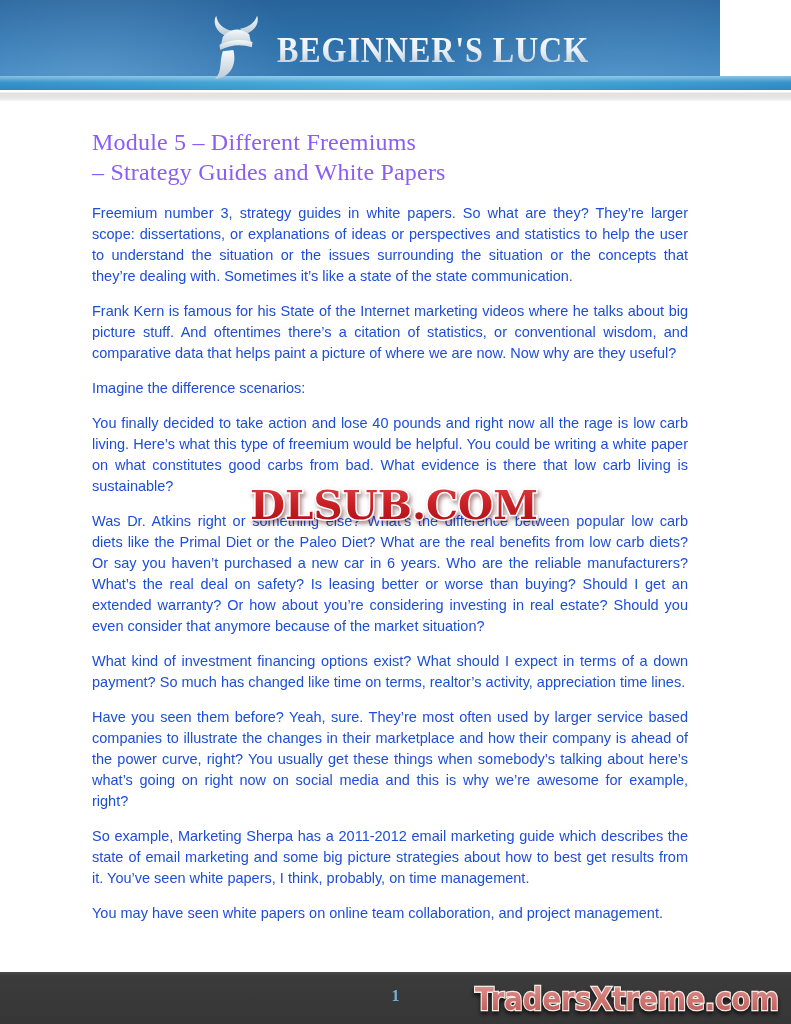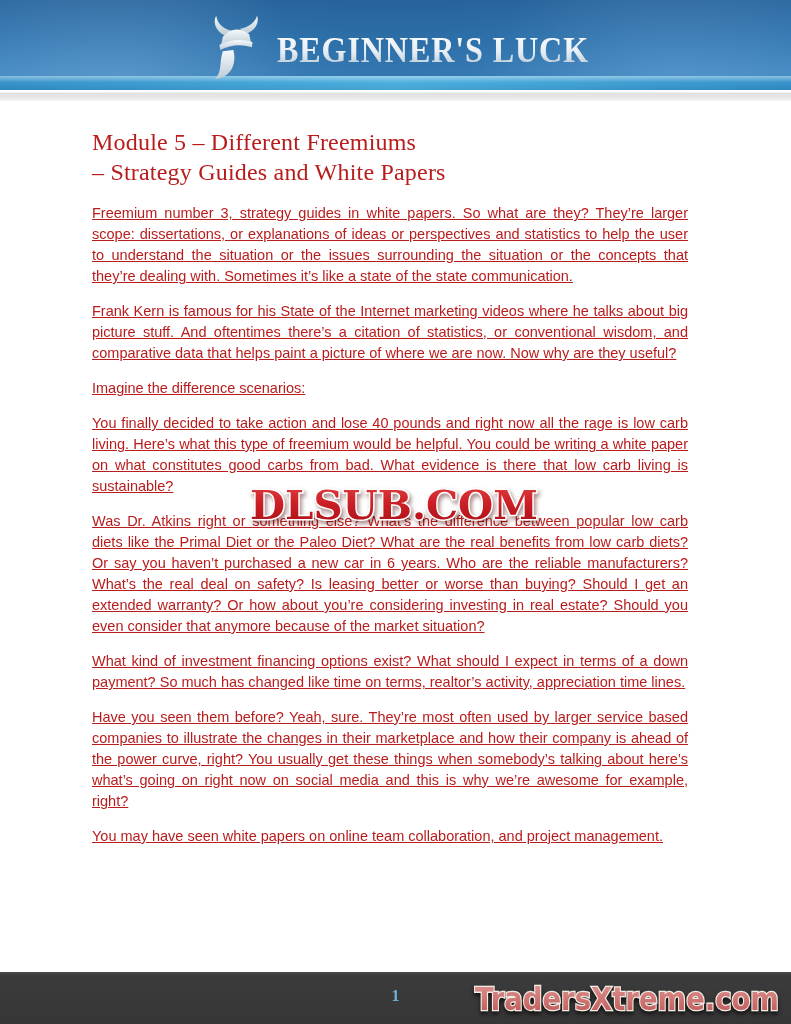--- a/index.html
+++ b/index.html
@@ -2,21 +2,21 @@
 <html><head>
 <meta charset="utf-8">
 <style>
   html,body{margin:0;padding:0;}
   body{
     width:791px;height:1024px;position:relative;overflow:hidden;
     background:#ffffff;font-family:"Liberation Sans",sans-serif;
   }
   
   .banner{
-    position:absolute;top:0;left:0;width:791px;height:90px;
+    position:absolute;top:0;left:0;width:720px;height:90px;
     background-image:
       radial-gradient(ellipse 340px 300px at 14% 130%, rgba(255,255,255,0.16), rgba(255,255,255,0) 62%),
       radial-gradient(ellipse 340px 300px at 86% 130%, rgba(255,255,255,0.13), rgba(255,255,255,0) 62%),
       radial-gradient(ellipse 430px 320px at 50% 150%, rgba(18,62,110,0.30), rgba(18,62,110,0) 65%),
       linear-gradient(180deg,#2a679f 0%,#3278b3 45%,#3d86c1 80%,#3a83bf 100%);
   }
   .banner-shine{
     position:absolute;left:0;bottom:0;width:791px;height:14px;
     background:
       linear-gradient(180deg, rgba(255,255,255,0.45) 0%, rgba(255,255,255,0.05) 45%, rgba(0,0,0,0.05) 100%),
@@ -33,28 +33,27 @@
     position:absolute;top:90px;left:0;width:791px;height:11px;
     background:linear-gradient(180deg,#ffffff 0px,#ffffff 2px,#e1e1e1 3px,#e6e6e6 8px,#f7f7f7 11px);
   }
   
   .doc{
     position:absolute;top:101px;left:0;width:791px;height:871px;
     padding:26px 92px 0 92px;box-sizing:border-box;background:#ffffff;
   }
   .doc-title{
     font-family:"Liberation Serif",serif;
-    color:#b91c1c;font-size:24px;line-height:30px;font-weight:500;
+    color:#8b5cf6;font-size:24px;line-height:30px;font-weight:500;
     margin:0 0 16px 0;letter-spacing:0.2px;
   }
   .doc p{
     margin:0 11px 14px 0;
-    color:#b91c1c;font-size:14.5px;line-height:21px;
+    color:#1d4ed8;font-size:14.5px;line-height:21px;
     text-align:justify;
-    text-decoration:underline;
   }
   
   .dlsub{
     position:absolute;left:246px;top:476px;
     filter:drop-shadow(2px 3px 2px rgba(70,0,0,0.45));
   }
   
   .footer{
     position:absolute;left:0;bottom:0;width:791px;height:52px;
     background:linear-gradient(180deg,#4a4a4a 0px,#3b3b3b 4px,#363636 100%);
@@ -117,20 +116,21 @@
     <span>Module 5 – Different Freemiums</span><br>
     <span>– Strategy Guides and White Papers</span>
   </h1>
   <p>Freemium number 3, strategy guides in white papers. So what are they? They’re larger scope: dissertations, or explanations of ideas or perspectives and statistics to help the user to understand the situation or the issues surrounding the situation or the concepts that they’re dealing with. Sometimes it’s like a state of the state communication.</p>
   <p>Frank Kern is famous for his State of the Internet marketing videos where he talks about big picture stuff. And oftentimes there’s a citation of statistics, or conventional wisdom, and comparative data that helps paint a picture of where we are now. Now why are they useful?</p>
   <p>Imagine the difference scenarios:</p>
   <p>You finally decided to take action and lose 40 pounds and right now all the rage is low carb living. Here’s what this type of freemium would be helpful. You could be writing a white paper on what constitutes good carbs from bad. What evidence is there that low carb living is sustainable?</p>
   <p>Was Dr. Atkins right or something else? What’s the difference between popular low carb diets like the Primal Diet or the Paleo Diet? What are the real benefits from low carb diets? Or say you haven’t purchased a new car in 6 years. Who are the reliable manufacturers? What’s the real deal on safety? Is leasing better or worse than buying? Should I get an extended warranty? Or how about you’re considering investing in real estate? Should you even consider that anymore because of the market situation?</p>
   <p>What kind of investment financing options exist? What should I expect in terms of a down payment?  So much has changed like time on terms, realtor’s activity, appreciation time lines.</p>
   <p>Have you seen them before? Yeah, sure. They’re most often used by larger service based companies to illustrate the changes in their marketplace and how their company is ahead of the power curve, right? You usually get these things when somebody’s talking about here’s what’s going on right now on social media and this is why we’re awesome for example, right?</p>
+  <p>So example, Marketing Sherpa has a 2011-2012 email marketing guide which describes the state of email marketing and some big picture strategies about how to best get results from it. You’ve seen white papers, I think, probably, on time management.</p>
   <p>You may have seen white papers on online team collaboration, and project management.</p>
 </div>
 
 <span class="dlsub">
   <svg width="296" height="56" viewBox="0 0 296 56">
     <defs>
       <linearGradient id="dlsubred" x1="0" y1="0" x2="0" y2="1">
         <stop offset="0" stop-color="#e24444"></stop>
         <stop offset="0.45" stop-color="#cc2027"></stop>
         <stop offset="1" stop-color="#a80f14"></stop>

